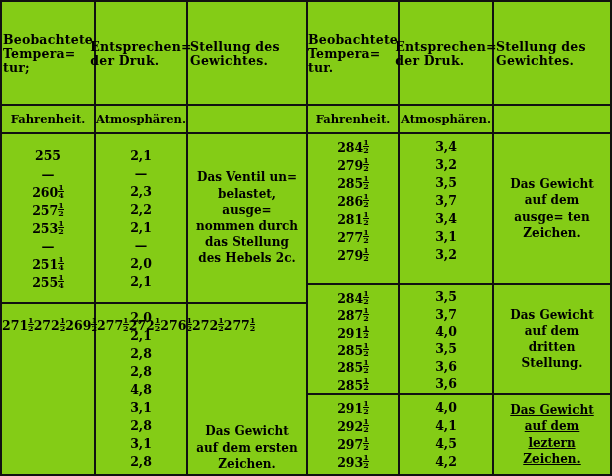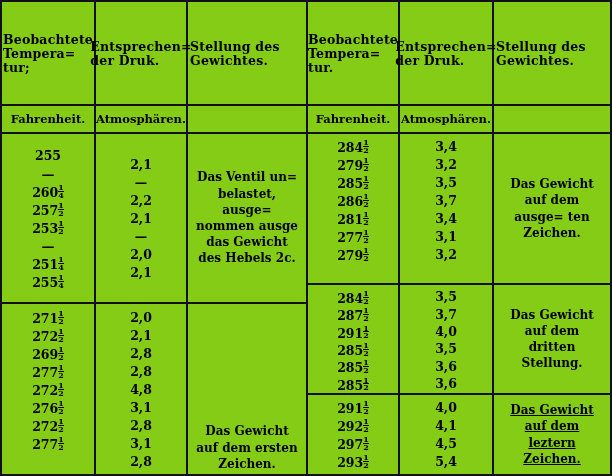--- a/index.html
+++ b/index.html
@@ -138,33 +138,34 @@
         <div class="cellbox num row-h">
             <span>251<span class="frac"><span class="n">1</span><span class="d">4</span></span></span>
           </div>
         <div class="cellbox num row-h">
             <span>255<span class="frac"><span class="n">1</span><span class="d">4</span></span></span>
           </div>
       </div>
       <div style="width:92px; border-right:2px solid #111; box-sizing:border-box; display:flex; flex-direction:column; justify-content:center; padding-top:2px;">
         <div class="cellbox num row-h">2,1</div>
         <div class="cellbox num row-h">—</div>
+        <div class="cellbox num row-h">2,3</div>
         <div class="cellbox num row-h">2,2</div>
         <div class="cellbox num row-h">2,1</div>
         <div class="cellbox num row-h">—</div>
         <div class="cellbox num row-h">2,0</div>
         <div class="cellbox num row-h">2,1</div>
       </div>
       <div class="cellbox note" style="flex:1;">
-        <span>Das Ventil un= belastet, ausge= nommen ausge das Gewicht des Hebels 2c.</span>
+        <span>Das Ventil un= belastet, ausge= nommen durch das Stellung des Hebels 2c.</span>
       </div>
     </div>
 
     <div style="position:absolute; top:302px; bottom:0; left:0; right:0; display:flex;">
-      <div style="width:94px; border-right:2px solid #111; box-sizing:border-box; display:flex; flex-direction:column; justify-content:flex-start; padding-top:5px;">
+      <div style="width:94px; border-right:2px solid #111; box-sizing:border-box; display:flex; justify-content:flex-start; padding-top:12px;">
         <div class="cellbox num row-h">
             <span>271<span class="frac"><span class="n">1</span><span class="d">2</span></span></span>
           </div>
         <div class="cellbox num row-h">
             <span>272<span class="frac"><span class="n">1</span><span class="d">2</span></span></span>
           </div>
         <div class="cellbox num row-h">
             <span>269<span class="frac"><span class="n">1</span><span class="d">2</span></span></span>
           </div>
         <div class="cellbox num row-h">
@@ -308,21 +309,21 @@
             <span>297<span class="frac"><span class="n">1</span><span class="d">2</span></span></span>
           </div>
         <div class="cellbox num row-h">
             <span>293<span class="frac"><span class="n">1</span><span class="d">2</span></span></span>
           </div>
       </div>
       <div style="width:94px; border-right:2px solid #111; box-sizing:border-box; display:flex; flex-direction:column; justify-content:flex-start; padding-top:4px;">
         <div class="cellbox num row-h">4,0</div>
         <div class="cellbox num row-h">4,1</div>
         <div class="cellbox num row-h">4,5</div>
-        <div class="cellbox num row-h">5,4</div>
+        <div class="cellbox num row-h">4,2</div>
       </div>
       <div class="cellbox note" style="flex:1;text-decoration:underline;">
         <span>Das Gewicht auf dem leztern Zeichen.</span>
       </div>
     </div>
   </div>
 
 </div>
 
 </body></html>

